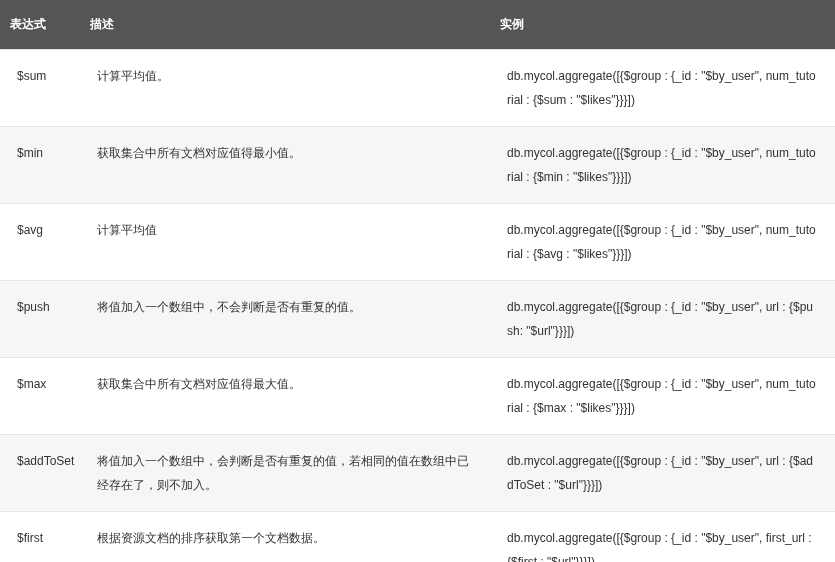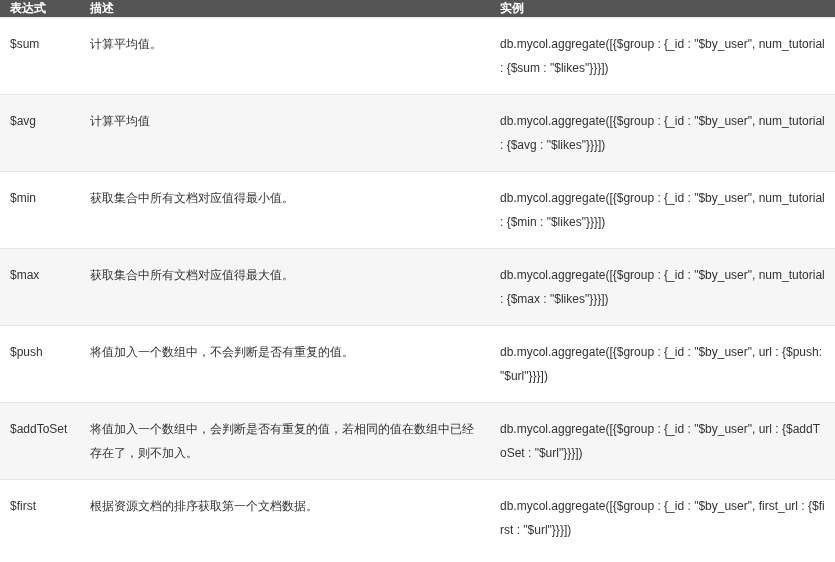--- a/index.html
+++ b/index.html
@@ -14,25 +14,25 @@
   table {
     width: 835px;
     border-collapse: collapse;
     table-layout: fixed;
   }
   thead th {
     background: #555;
     color: #fff;
     font-weight: bold;
     text-align: left;
-    padding: 0 10px;
+    padding: 16px 10px;
     font-size: 12px;
   }
   tbody td {
-    padding: 14px 10px;
+    padding: 14px 17px;
     vertical-align: top;
     color: #333;
     line-height: 2;
     font-size: 12px;
     border-top: 1px solid #e6e6e6;
   }
   tbody tr:nth-child(even) td {
     background: #f6f6f6;
   }
   tbody tr:nth-child(odd) td {
@@ -53,38 +53,38 @@
       <th class="col-example">实例</th>
     </tr>
   </thead>
   <tbody>
     <tr>
       <td class="col-expr">$sum</td>
       <td class="col-desc">计算平均值。</td>
       <td class="col-example">db.mycol.aggregate([{$group : {_id : "$by_user", num_tutorial : {$sum : "$likes"}}}])</td>
     </tr>
     <tr>
+      <td class="col-expr">$min</td>
+      <td class="col-desc">获取集合中所有文档对应值得最小值。</td>
+      <td class="col-example">db.mycol.aggregate([{$group : {_id : "$by_user", num_tutorial : {$min : "$likes"}}}])</td>
+    </tr>
+    <tr>
       <td class="col-expr">$avg</td>
       <td class="col-desc">计算平均值</td>
       <td class="col-example">db.mycol.aggregate([{$group : {_id : "$by_user", num_tutorial : {$avg : "$likes"}}}])</td>
     </tr>
     <tr>
-      <td class="col-expr">$min</td>
-      <td class="col-desc">获取集合中所有文档对应值得最小值。</td>
-      <td class="col-example">db.mycol.aggregate([{$group : {_id : "$by_user", num_tutorial : {$min : "$likes"}}}])</td>
+      <td class="col-expr">$push</td>
+      <td class="col-desc">将值加入一个数组中，不会判断是否有重复的值。</td>
+      <td class="col-example">db.mycol.aggregate([{$group : {_id : "$by_user", url : {$push: "$url"}}}])</td>
     </tr>
     <tr>
       <td class="col-expr">$max</td>
       <td class="col-desc">获取集合中所有文档对应值得最大值。</td>
       <td class="col-example">db.mycol.aggregate([{$group : {_id : "$by_user", num_tutorial : {$max : "$likes"}}}])</td>
-    </tr>
-    <tr>
-      <td class="col-expr">$push</td>
-      <td class="col-desc">将值加入一个数组中，不会判断是否有重复的值。</td>
-      <td class="col-example">db.mycol.aggregate([{$group : {_id : "$by_user", url : {$push: "$url"}}}])</td>
     </tr>
     <tr>
       <td class="col-expr">$addToSet</td>
       <td class="col-desc">将值加入一个数组中，会判断是否有重复的值，若相同的值在数组中已经存在了，则不加入。</td>
       <td class="col-example">db.mycol.aggregate([{$group : {_id : "$by_user", url : {$addToSet : "$url"}}}])</td>
     </tr>
     <tr>
       <td class="col-expr">$first</td>
       <td class="col-desc">根据资源文档的排序获取第一个文档数据。</td>
       <td class="col-example">db.mycol.aggregate([{$group : {_id : "$by_user", first_url : {$first : "$url"}}}])</td>

